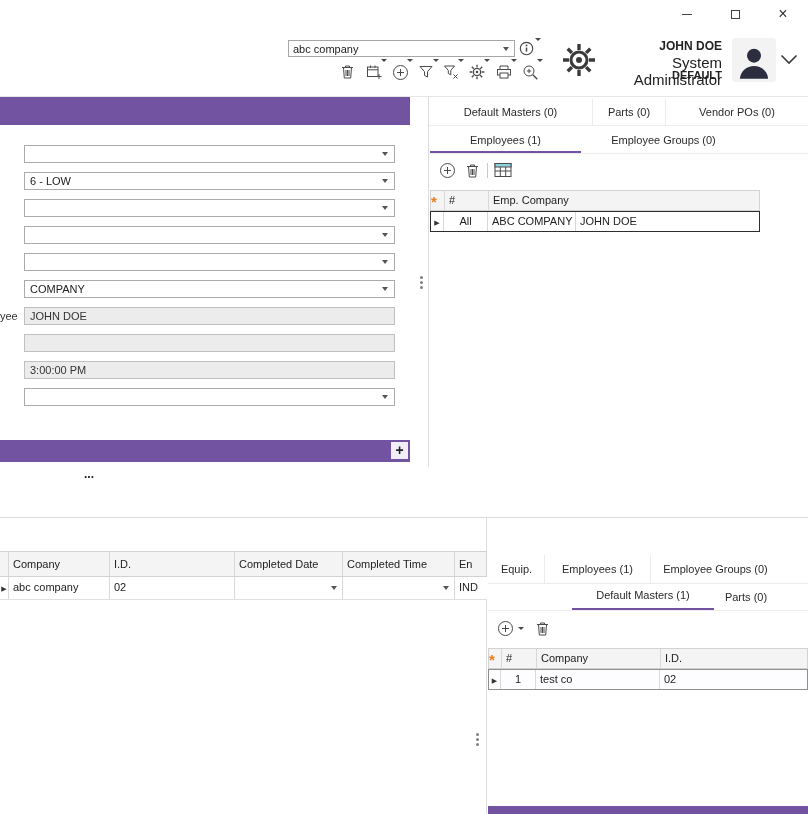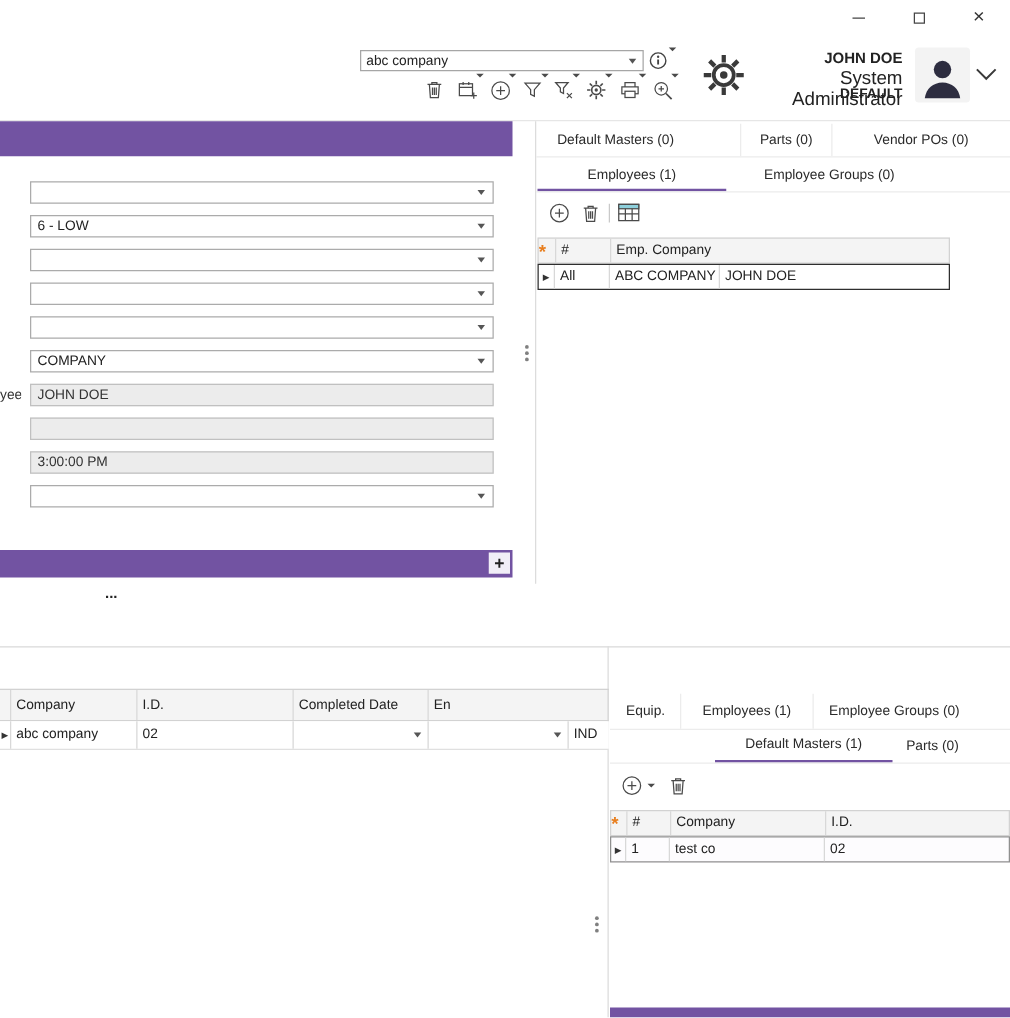--- a/index.html
+++ b/index.html
@@ -19,21 +19,21 @@
   .field.gray{background:#ececec;border-color:#c0c0c0;padding-right:5px;color:#333}
   .tab{position:absolute;height:26px;line-height:26px;text-align:center;color:#2a2a2a;white-space:nowrap;overflow:hidden;cursor:pointer}
   .tabsel-line{position:absolute;height:2px;background:#7253a2}
   .vdots span{display:block;width:3px;height:3px;border-radius:50%;background:#808080;margin:2px 0}
   .grid-h{position:absolute;display:flex;background:#f4f4f4;border:1px solid #d2d2d2}
   .grid-r{position:absolute;display:flex;background:#fff}
   .cell{position:relative;border-right:1px solid #d8d8d8;padding:0 4px;line-height:19px;white-space:nowrap;overflow:hidden}
   .cell:last-child{border-right:none}
   .star::before{content:"*";color:#e87e1e;font-size:15px;font-weight:bold;line-height:22px}
   .rowsel::before{content:"▶";font-size:7px;color:#333;line-height:19px}
-  .num{text-align:left}
+  .num{text-align:center}
   .usertext{position:absolute;text-align:right;width:120px}
   .toolsep{position:absolute;width:1px;height:15px;background:#c9c9c9}
 </style>
 </head>
 <body>
 
 <div class="abs" style="left:0;top:0;width:808px;height:28px;background:#fff"></div>
 <div class="winbtn" style="left:664px">
     <span class="glyph-min"></span>
   </div>
@@ -137,21 +137,21 @@
 <div class="abs" style="left:391px;top:442px;width:17px;height:17px;background:#f1eef7;color:#222;font-size:14px;font-weight:bold;text-align:center;line-height:16px;cursor:pointer">+</div>
 <div class="abs" style="left:84px;top:467px;font-size:12px;font-weight:bold;color:#222">...</div>
 
 <div class="abs vdots" style="left:420px;top:274px">
     <span></span>
     <span></span>
     <span></span>
   </div>
 <div class="sep-v" style="left:428px;top:97px;height:370px"></div>
 
-<div class="tab" style="left:411px;top:99px;width:163px">Default Masters (0)</div>
+<div class="tab" style="left:429px;top:99px;width:163px">Default Masters (0)</div>
 <div class="tab" style="left:592px;top:99px;width:73px;border-left:1px solid #ececec">Parts (0)</div>
 <div class="tab" style="left:665px;top:99px;width:143px;border-left:1px solid #ececec">Vendor POs (0)</div>
 <div class="sep-h" style="left:429px;top:125px;width:379px;background:#ececec"></div>
 
 <div class="tab" style="left:429px;top:127px;width:153px">Employees (1)</div>
 <div class="tabsel-line" style="left:430px;top:151px;width:151px"></div>
 <div class="tab" style="left:582px;top:127px;width:163px">Employee Groups (0)</div>
 <div class="sep-h" style="left:429px;top:153px;width:379px;background:#ececec"></div>
 
 <svg style="position:absolute;left:439px;top:162px" width="17" height="17" viewBox="0 0 17 17">
@@ -181,20 +181,21 @@
 </div>
 
 <div class="sep-h" style="left:0;top:517px;width:808px;background:#d9d9d9"></div>
 <div class="sep-v" style="left:486px;top:517px;height:297px"></div>
 
 <div class="grid-h" style="left:0;top:551px;width:487px;height:26px;border-left:none">
   <div class="cell" style="width:9px;padding:0"></div>
   <div class="cell" style="width:101px;line-height:24px">Company</div>
   <div class="cell" style="width:125px;line-height:24px">I.D.</div>
   <div class="cell" style="width:108px;line-height:24px">Completed Date</div>
+  <div class="cell" style="width:112px;line-height:24px">Completed Time</div>
   <div class="cell" style="flex:1;line-height:24px">En</div>
 </div>
 <div class="grid-r" style="left:0;top:577px;width:487px;height:23px;border-bottom:1px solid #e0e0e0">
   <div class="cell rowsel" style="width:9px;padding:0;text-align:center;line-height:21px"></div>
   <div class="cell" style="width:101px;line-height:21px">abc company</div>
   <div class="cell" style="width:125px;line-height:21px">02</div>
   <div class="cell" style="width:108px;line-height:21px"><span></span><span class="ddarrow" style="right:5px;top:9px"></span></div>
   <div class="cell" style="width:112px;line-height:21px"><span></span><span class="ddarrow" style="right:5px;top:9px"></span></div>
   <div class="cell" style="flex:1;line-height:21px">IND</div>
 </div>

